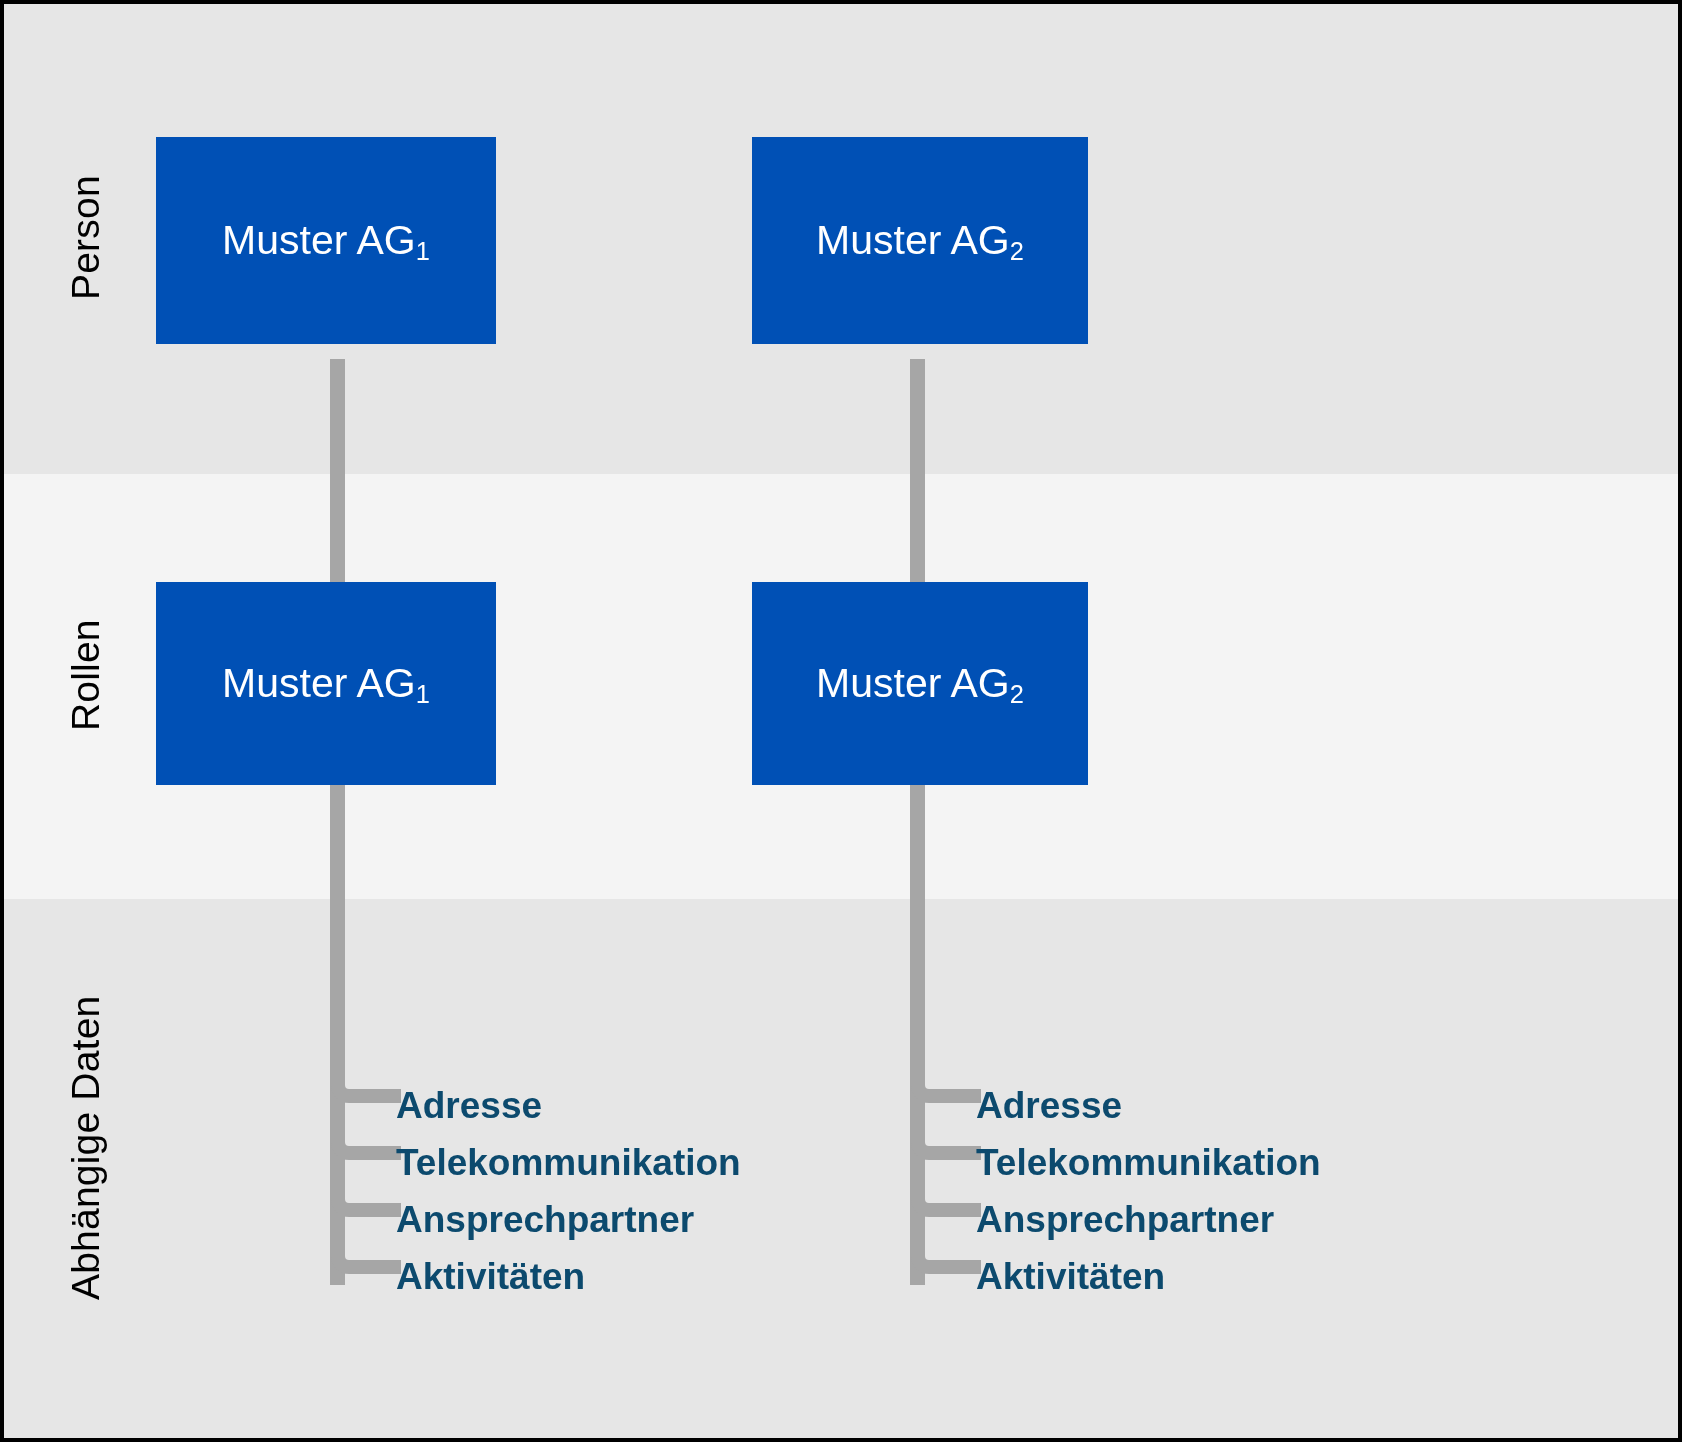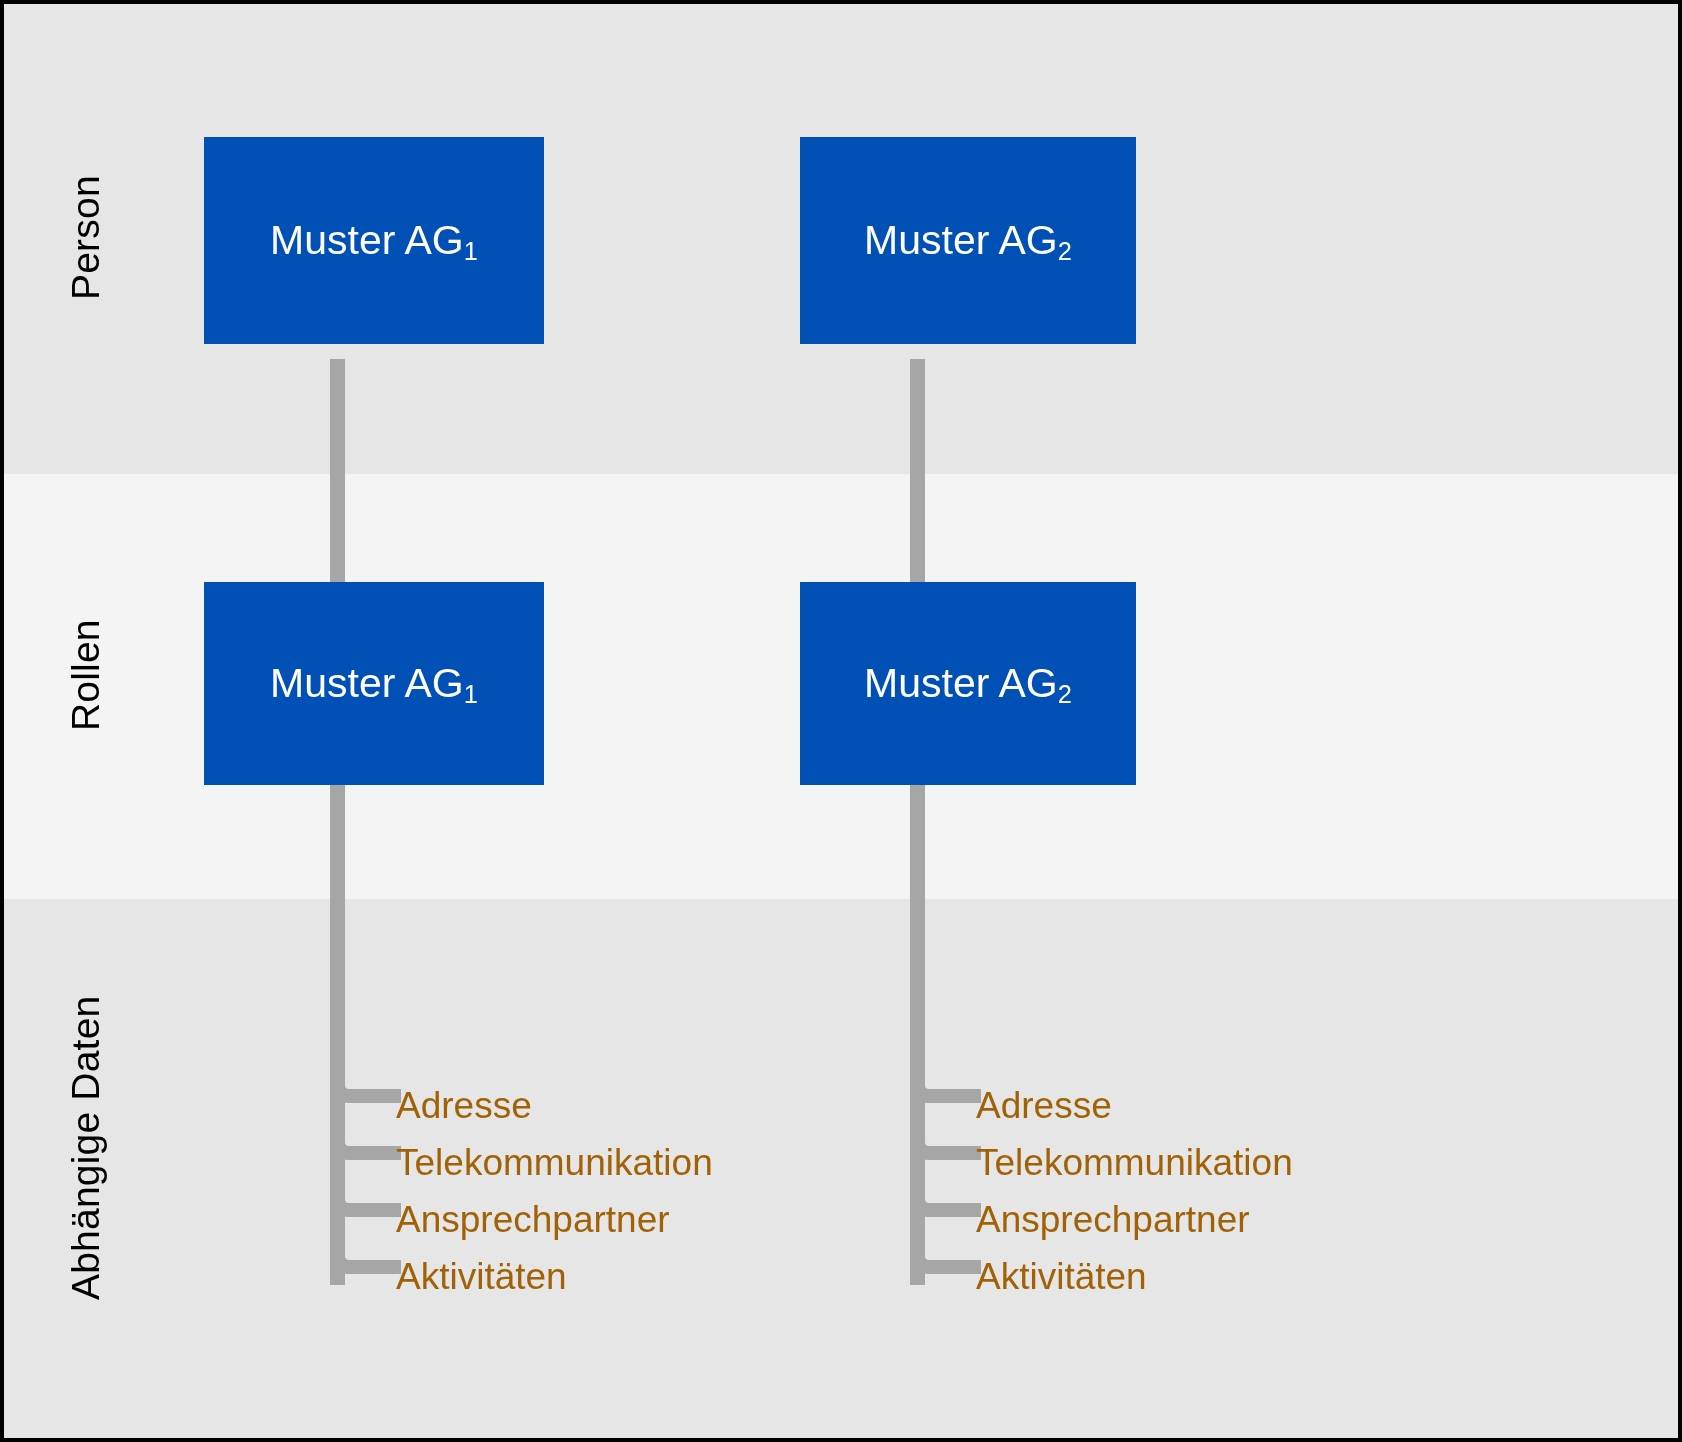--- a/index.html
+++ b/index.html
@@ -69,21 +69,20 @@
     position: absolute;
     background: #0047ab;
     background: #0050b5;
     color: #ffffff;
     display: flex;
     align-items: center;
     justify-content: center;
     font-size: 41px;
     line-height: 1;
     box-sizing: border-box;
-    margin-left: 48px;
   }
   .node .node-text {
     display: inline-block;
     white-space: nowrap;
   }
   .node sub {
     font-size: 0.62em;
     vertical-align: baseline;
     position: relative;
     top: 0.22em;
@@ -103,23 +102,24 @@
     height: 46px;
     width: 70px;
     box-sizing: border-box;
     border-left: 14px solid #a6a6a6;
     border-bottom: 14px solid #a6a6a6;
     border-bottom-left-radius: 18px;
   }
   .leaf-label {
     position: absolute;
     white-space: nowrap;
-    color: #a16207;
+    color: #0c4a6e;
     font-size: 37px;
     line-height: 1;
+    font-weight: bold;
   }
 </style>
 </head>
 <body>
 
 <div id="canvas">
 
   <div class="band band-person"></div>
   <div class="band band-rollen"></div>
   <div class="band band-daten"></div>

